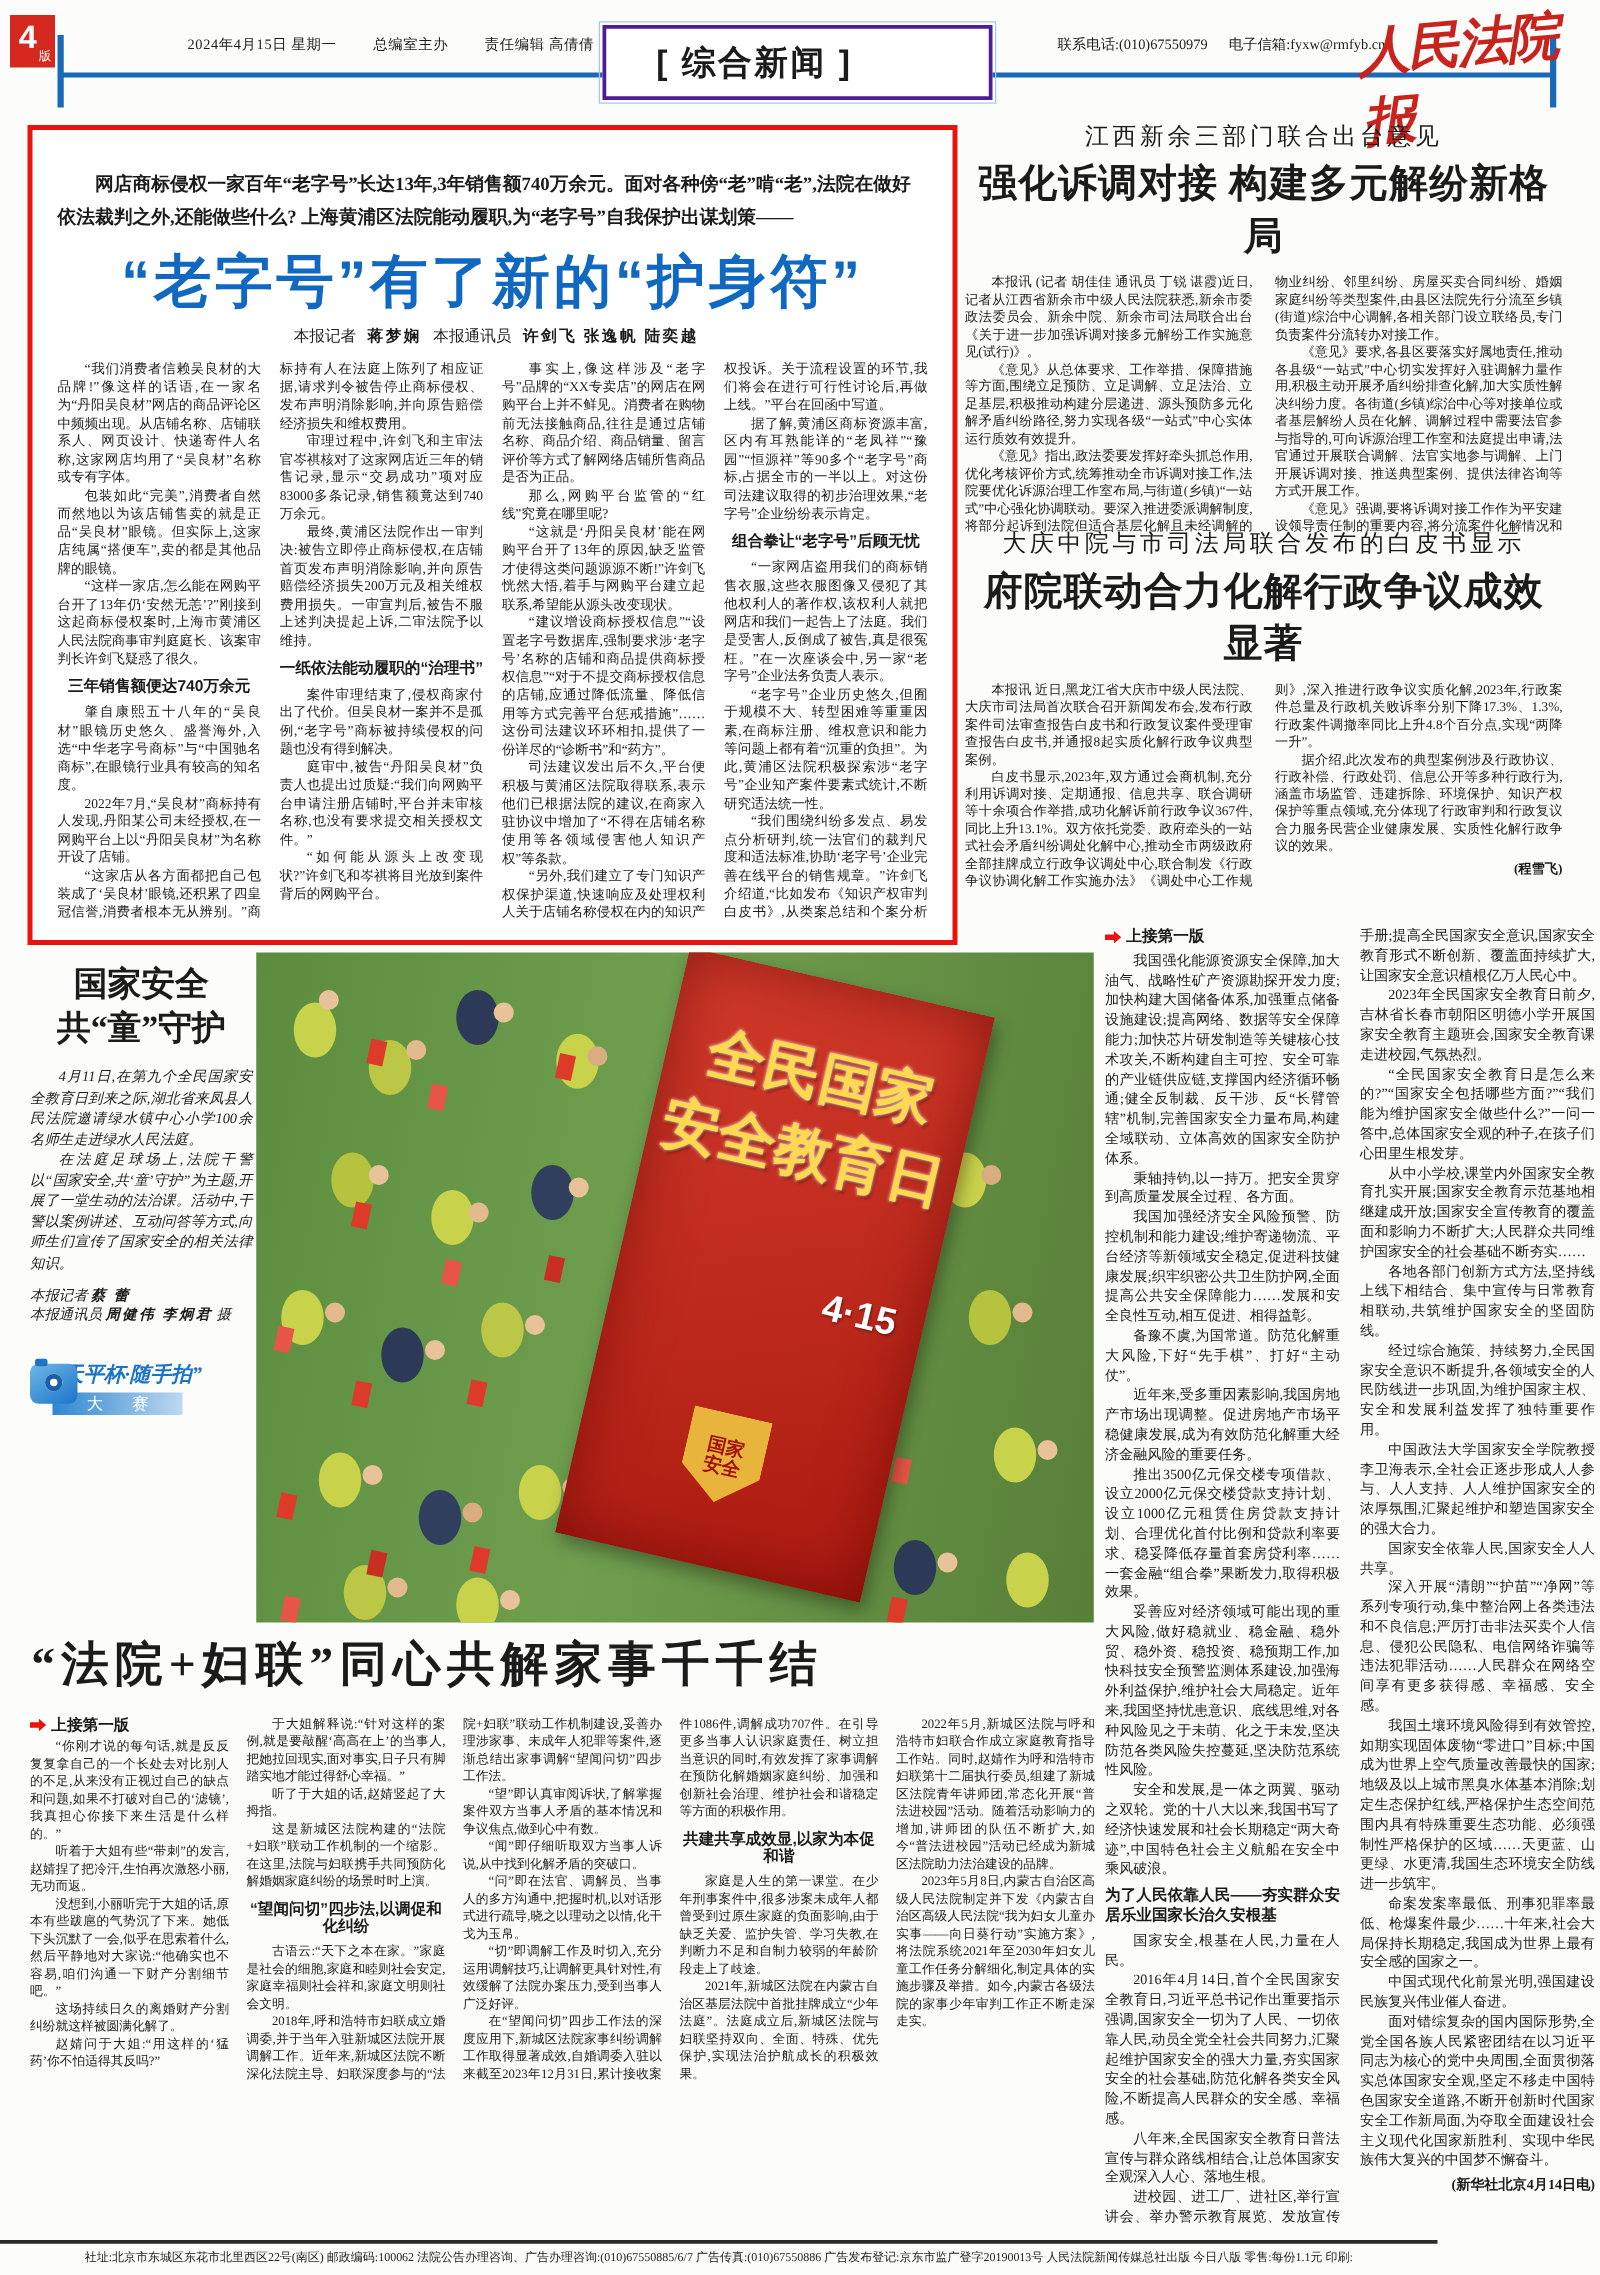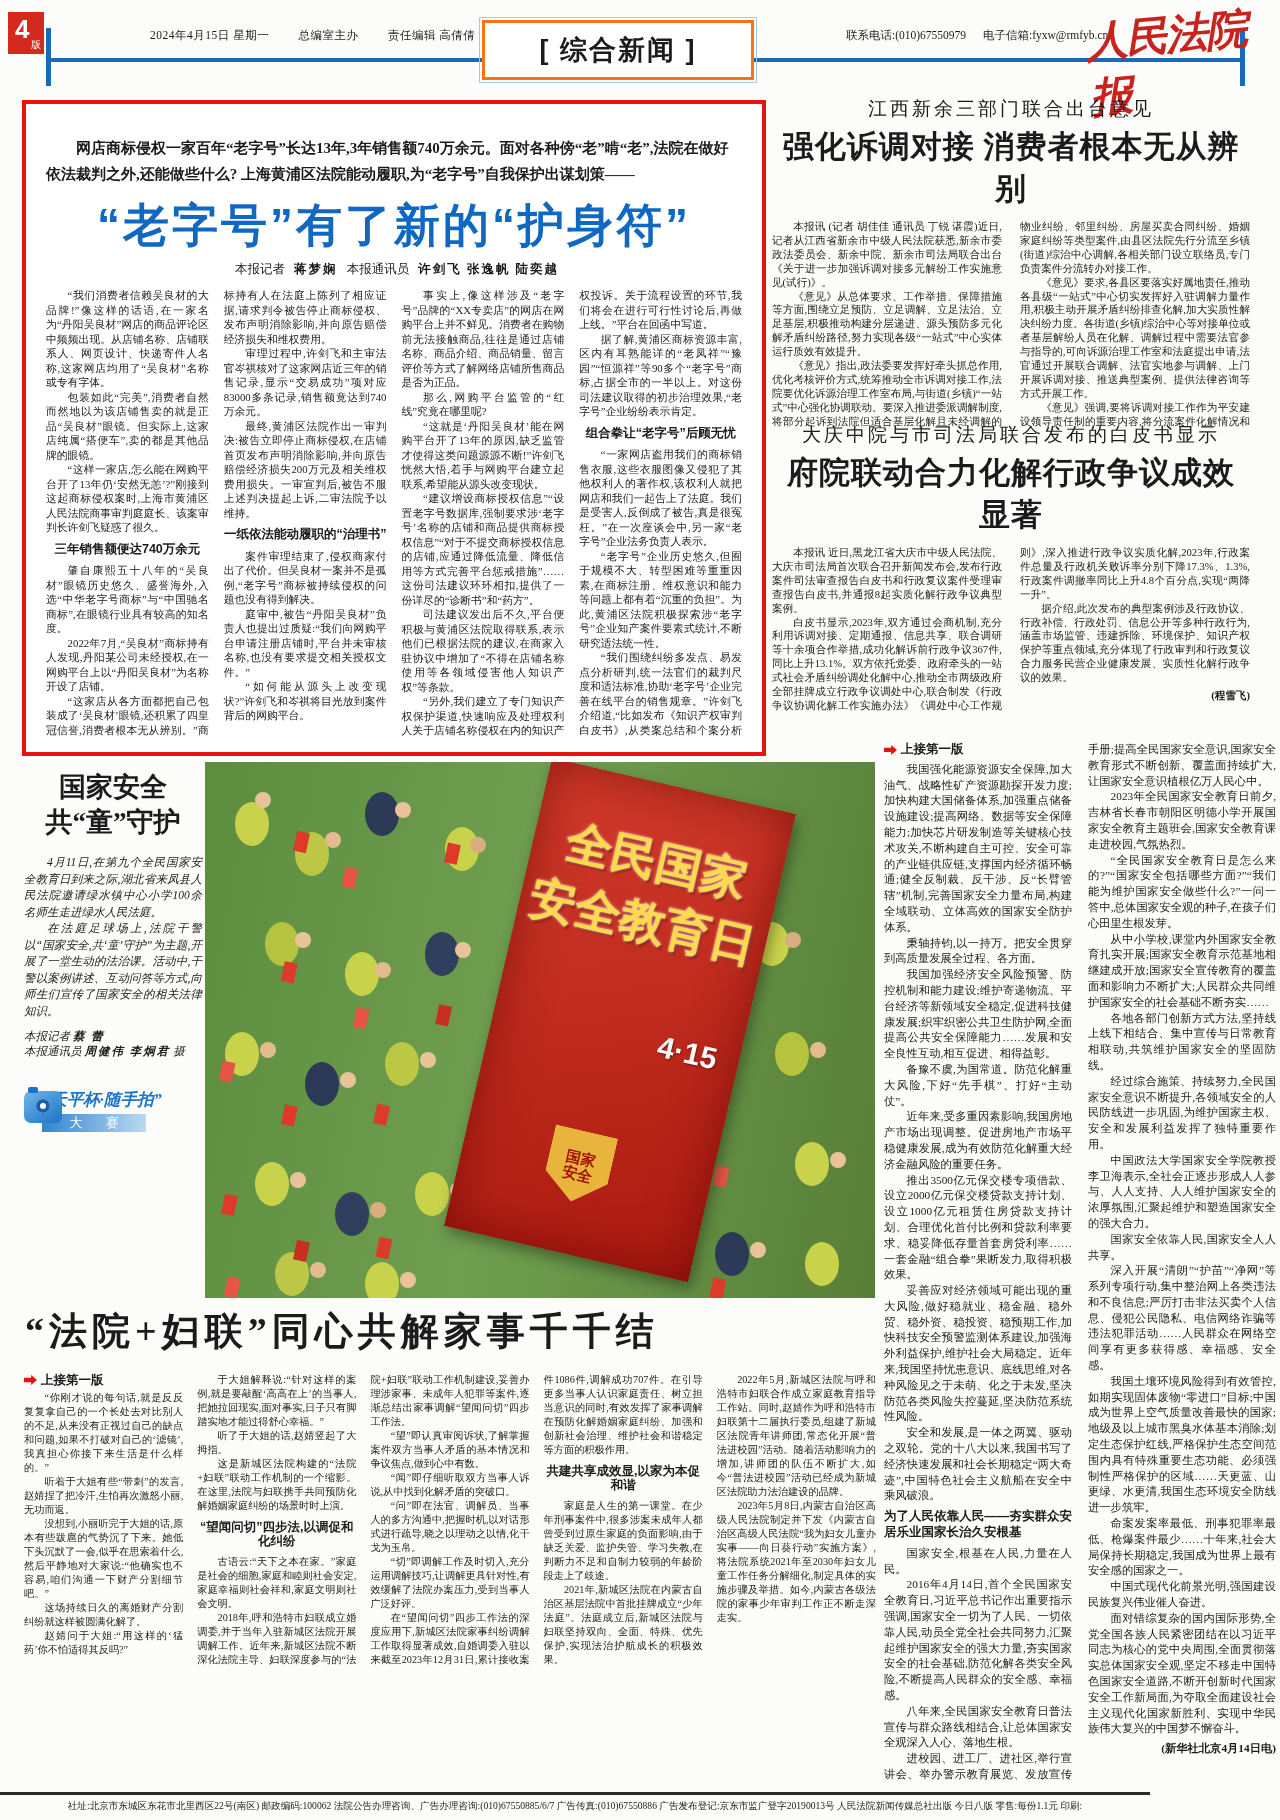--- a/index.html
+++ b/index.html
@@ -7,23 +7,23 @@
         font-family:"Liberation Serif","DejaVu Serif",serif;color:#1b1b1b;overflow:hidden;}
   
   .edition-box{position:absolute;left:8px;top:12px;width:36px;height:42px;background:#d5281e;color:#fff;}
   .edition-box .num{position:absolute;left:7px;top:2px;font-size:26px;font-weight:bold;font-family:"Liberation Sans",sans-serif;}
   .edition-box .chr{position:absolute;right:3px;bottom:2px;font-size:10px;}
   .vbar{position:absolute;width:5px;height:58px;background:#1b6ab8;top:28px;}
   .vbar.left{left:46px;} .vbar.right{left:1240px;}
   .hdr-line{position:absolute;left:48px;top:58px;width:1194px;height:4px;background:#1b6ab8;}
   .hdr-date{position:absolute;left:150px;top:28px;font-size:11.5px;letter-spacing:.5px;}
   .hdr-date span{margin-right:26px;}
-  .section-box{position:absolute;left:482px;top:20px;width:266px;height:54px;background:#fff;border:3px solid #f97316;
-               outline:1px solid #a9c8e8;outline-offset:2px;z-index:3;display:flex;align-items:center;justify-content:center;
-               font-size:27px;font-weight:bold;letter-spacing:2px;font-family:"Liberation Sans",sans-serif;}
+  .section-box{position:absolute;left:482px;top:20px;width:266px;height:54px;background:#fff;border:3px solid #4c1d95;
+               outline:1px solid #a9c8e8;outline-offset:2px;z-index:3;display:flex;align-items:center;
+               font-size:27px;font-weight:bold;letter-spacing:2px;font-family:"Liberation Sans",sans-serif;padding-left:40px;}
   .hdr-contact{position:absolute;left:846px;top:28px;font-size:11.5px;}
   .hdr-contact span{margin-right:14px;}
   .masthead{position:absolute;left:1088px;top:6px;font-size:42px;font-weight:bold;color:#c8231c;
             font-style:italic;transform:rotate(-5deg);letter-spacing:-2px;}
   
   .para{margin:0;text-indent:2em;}
   .subhead{text-align:center;font-size:12.5px;font-weight:bold;margin:7px 0;break-inside:avoid;
            font-family:"Liberation Sans",sans-serif;}
   .subhead2{font-size:12.5px;font-weight:bold;margin:5px 0;break-inside:avoid;text-align:justify;
             font-family:"Liberation Sans",sans-serif;}
@@ -167,21 +167,21 @@
         <p class="para">据了解,黄浦区商标资源丰富,区内有耳熟能详的“老凤祥”“豫园”“恒源祥”等90多个“老字号”商标,占据全市的一半以上。对这份司法建议取得的初步治理效果,“老字号”企业纷纷表示肯定。</p>
         <h4 class="subhead">组合拳让“老字号”后顾无忧</h4>
         <p class="para">“一家网店盗用我们的商标销售衣服,这些衣服图像又侵犯了其他权利人的著作权,该权利人就把网店和我们一起告上了法庭。我们是受害人,反倒成了被告,真是很冤枉。”在一次座谈会中,另一家“老字号”企业法务负责人表示。</p>
         <p class="para">“老字号”企业历史悠久,但囿于规模不大、转型困难等重重因素,在商标注册、维权意识和能力等问题上都有着“沉重的负担”。为此,黄浦区法院积极探索涉“老字号”企业知产案件要素式统计,不断研究适法统一性。</p>
         <p class="para">“我们围绕纠纷多发点、易发点分析研判,统一法官们的裁判尺度和适法标准,协助‘老字号’企业完善在线平台的销售规章。”许剑飞介绍道,“比如发布《知识产权审判白皮书》,从类案总结和个案分析两个角度切实帮助‘老字号’企业提高维权意识和效率。”</p>
       </div>
   </div>
 
   <div class="right-art" id="right1" style="top:96px;">
     <div class="kicker">江西新余三部门联合出台意见</div>
-    <h2 class="headline-lg">强化诉调对接 消费者根本无从辨别</h2>
+    <h2 class="headline-lg">强化诉调对接 构建多元解纷新格局</h2>
     <div class="flow2">
         <p class="para">本报讯 (记者 胡佳佳 通讯员 丁锐 谌霞)近日,记者从江西省新余市中级人民法院获悉,新余市委政法委员会、新余中院、新余市司法局联合出台《关于进一步加强诉调对接多元解纷工作实施意见(试行)》。</p>
         <p class="para">《意见》从总体要求、工作举措、保障措施等方面,围绕立足预防、立足调解、立足法治、立足基层,积极推动构建分层递进、源头预防多元化解矛盾纠纷路径,努力实现各级“一站式”中心实体运行质效有效提升。</p>
         <p class="para">《意见》指出,政法委要发挥好牵头抓总作用,优化考核评价方式,统筹推动全市诉调对接工作,法院要优化诉源治理工作室布局,与街道(乡镇)“一站式”中心强化协调联动。要深入推进委派调解制度,将部分起诉到法院但适合基层化解且未经调解的物业纠纷、邻里纠纷、房屋买卖合同纠纷、婚姻家庭纠纷等类型案件,由县区法院先行分流至乡镇(街道)综治中心调解,各相关部门设立联络员,专门负责案件分流转办对接工作。</p>
         <p class="para">《意见》要求,各县区要落实好属地责任,推动各县级“一站式”中心切实发挥好入驻调解力量作用,积极主动开展矛盾纠纷排查化解,加大实质性解决纠纷力度。各街道(乡镇)综治中心等对接单位或者基层解纷人员在化解、调解过程中需要法官参与指导的,可向诉源治理工作室和法庭提出申请,法官通过开展联合调解、法官实地参与调解、上门开展诉调对接、推送典型案例、提供法律咨询等方式开展工作。</p>
         <p class="para">《意见》强调,要将诉调对接工作作为平安建设领导责任制的重要内容,将分流案件化解情况和辖区万人成诉率指标情况纳入考核内容。无正当理由不接受委派的,及时进行通报,并在年底平安建设考核中进行扣分。各地各部门要加强调解工作保障,提供适宜的调解场地和相应办公经费,对参与调解的人民调解员,可适当给予工作补助,提高调解员工作积极性。市县两级建立矛盾纠纷排查化解联席会议机制,定期研究诉调对接工作开展情况,通报问题不足,推动工作开展。</p>
       </div>
   </div>
 
   <div class="right-art" id="right2" style="top:422px;">

